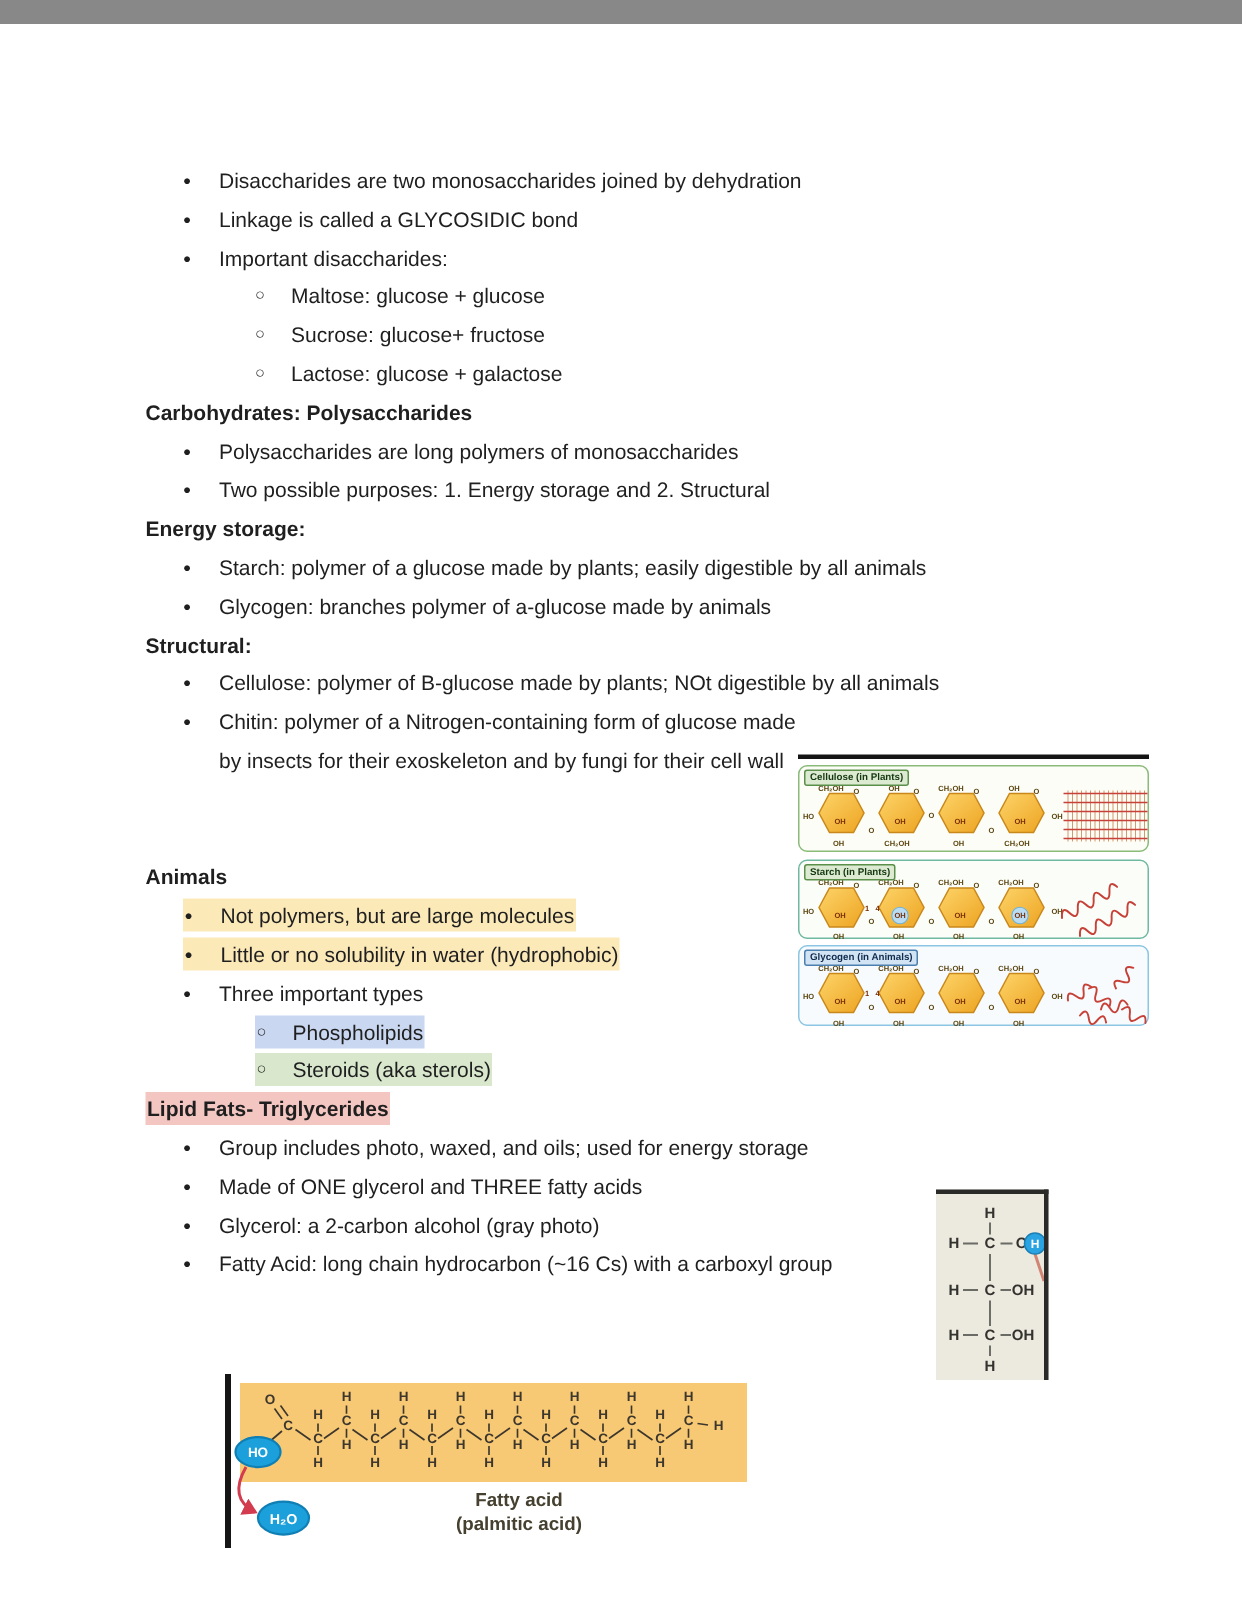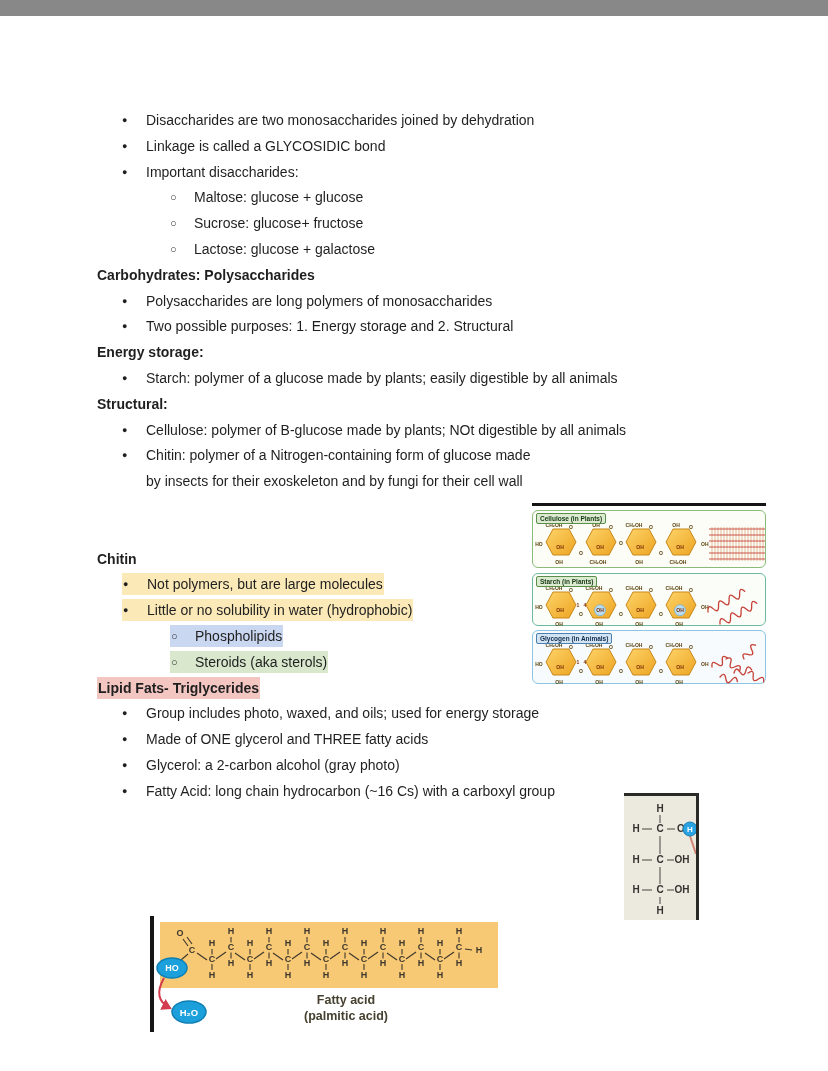--- a/index.html
+++ b/index.html
@@ -95,27 +95,29 @@
     <div class="l b1"><span class="mark">●</span><span class="txt">Linkage is called a GLYCOSIDIC bond</span></div>
     <div class="l b1"><span class="mark">●</span><span class="txt">Important disaccharides:</span></div>
     <div class="l b2"><span class="mark">○</span><span class="txt">Maltose: glucose + glucose</span></div>
     <div class="l b2"><span class="mark">○</span><span class="txt">Sucrose: glucose+ fructose</span></div>
     <div class="l b2"><span class="mark">○</span><span class="txt">Lactose: glucose + galactose</span></div>
     <div class="l h"><span class="txt u">Carbohydrates: Polysaccharides</span></div>
     <div class="l b1"><span class="mark">●</span><span class="txt">Polysaccharides are long polymers of monosaccharides</span></div>
     <div class="l b1"><span class="mark">●</span><span class="txt">Two possible purposes: 1. Energy storage and 2. Structural</span></div>
     <div class="l h"><span class="txt">Energy storage:</span></div>
     <div class="l b1"><span class="mark">●</span><span class="txt">Starch: polymer of a glucose made by plants; easily digestible by all animals</span></div>
+    <div class="l b1"><span class="mark">●</span><span class="txt">Glycogen: branches polymer of a-glucose made by animals</span></div>
     <div class="l h"><span class="txt">Structural:</span></div>
     <div class="l b1"><span class="mark">●</span><span class="txt">Cellulose: polymer of B-glucose made by plants; NOt digestible by all animals</span></div>
     <div class="l b1 wrap3"><span class="mark">●</span><span class="txt chitin-txt">Chitin: polymer of a Nitrogen-containing form of glucose made by insects for their exoskeleton and by fungi for their cell wall</span></div>
     <div class="l blank"></div>
-    <div class="l h"><span class="txt u">Chitin</span></div>
+    <div class="l h"><span class="txt u">Animals</span></div>
     <div class="l b1"><span class="hl hl-y"><span class="mark">●</span><span class="txt">Not polymers, but are large molecules</span></span></div>
     <div class="l b1"><span class="hl hl-y"><span class="mark">●</span><span class="txt">Little or no solubility in water (hydrophobic)</span></span></div>
+    <div class="l b1"><span class="mark">●</span><span class="txt">Three important types</span></div>
     <div class="l b2"><span class="hl hl-b"><span class="mark">○</span><span class="txt">Phospholipids</span></span></div>
     <div class="l b2"><span class="hl hl-g"><span class="mark">○</span><span class="txt">Steroids (aka sterols)</span></span></div>
     <div class="l h"><span class="hl hl-p"><span class="txt">Lipid Fats- </span><span class="txt u">Triglycerides</span></span></div>
     <div class="l b1"><span class="mark">●</span><span class="txt">Group includes photo, waxed, and oils; used for energy storage</span></div>
     <div class="l b1"><span class="mark">●</span><span class="txt">Made of ONE glycerol and THREE fatty acids</span></div>
     <div class="l b1"><span class="mark">●</span><span class="txt u">Glycerol: a 2-carbon alcohol (gray photo)</span></div>
     <div class="l b1"><span class="mark">●</span><span class="txt u">Fatty Acid: long chain hydrocarbon (~16 Cs) with a carboxyl group</span></div>
   </div>
 
   <div class="img-poly">

